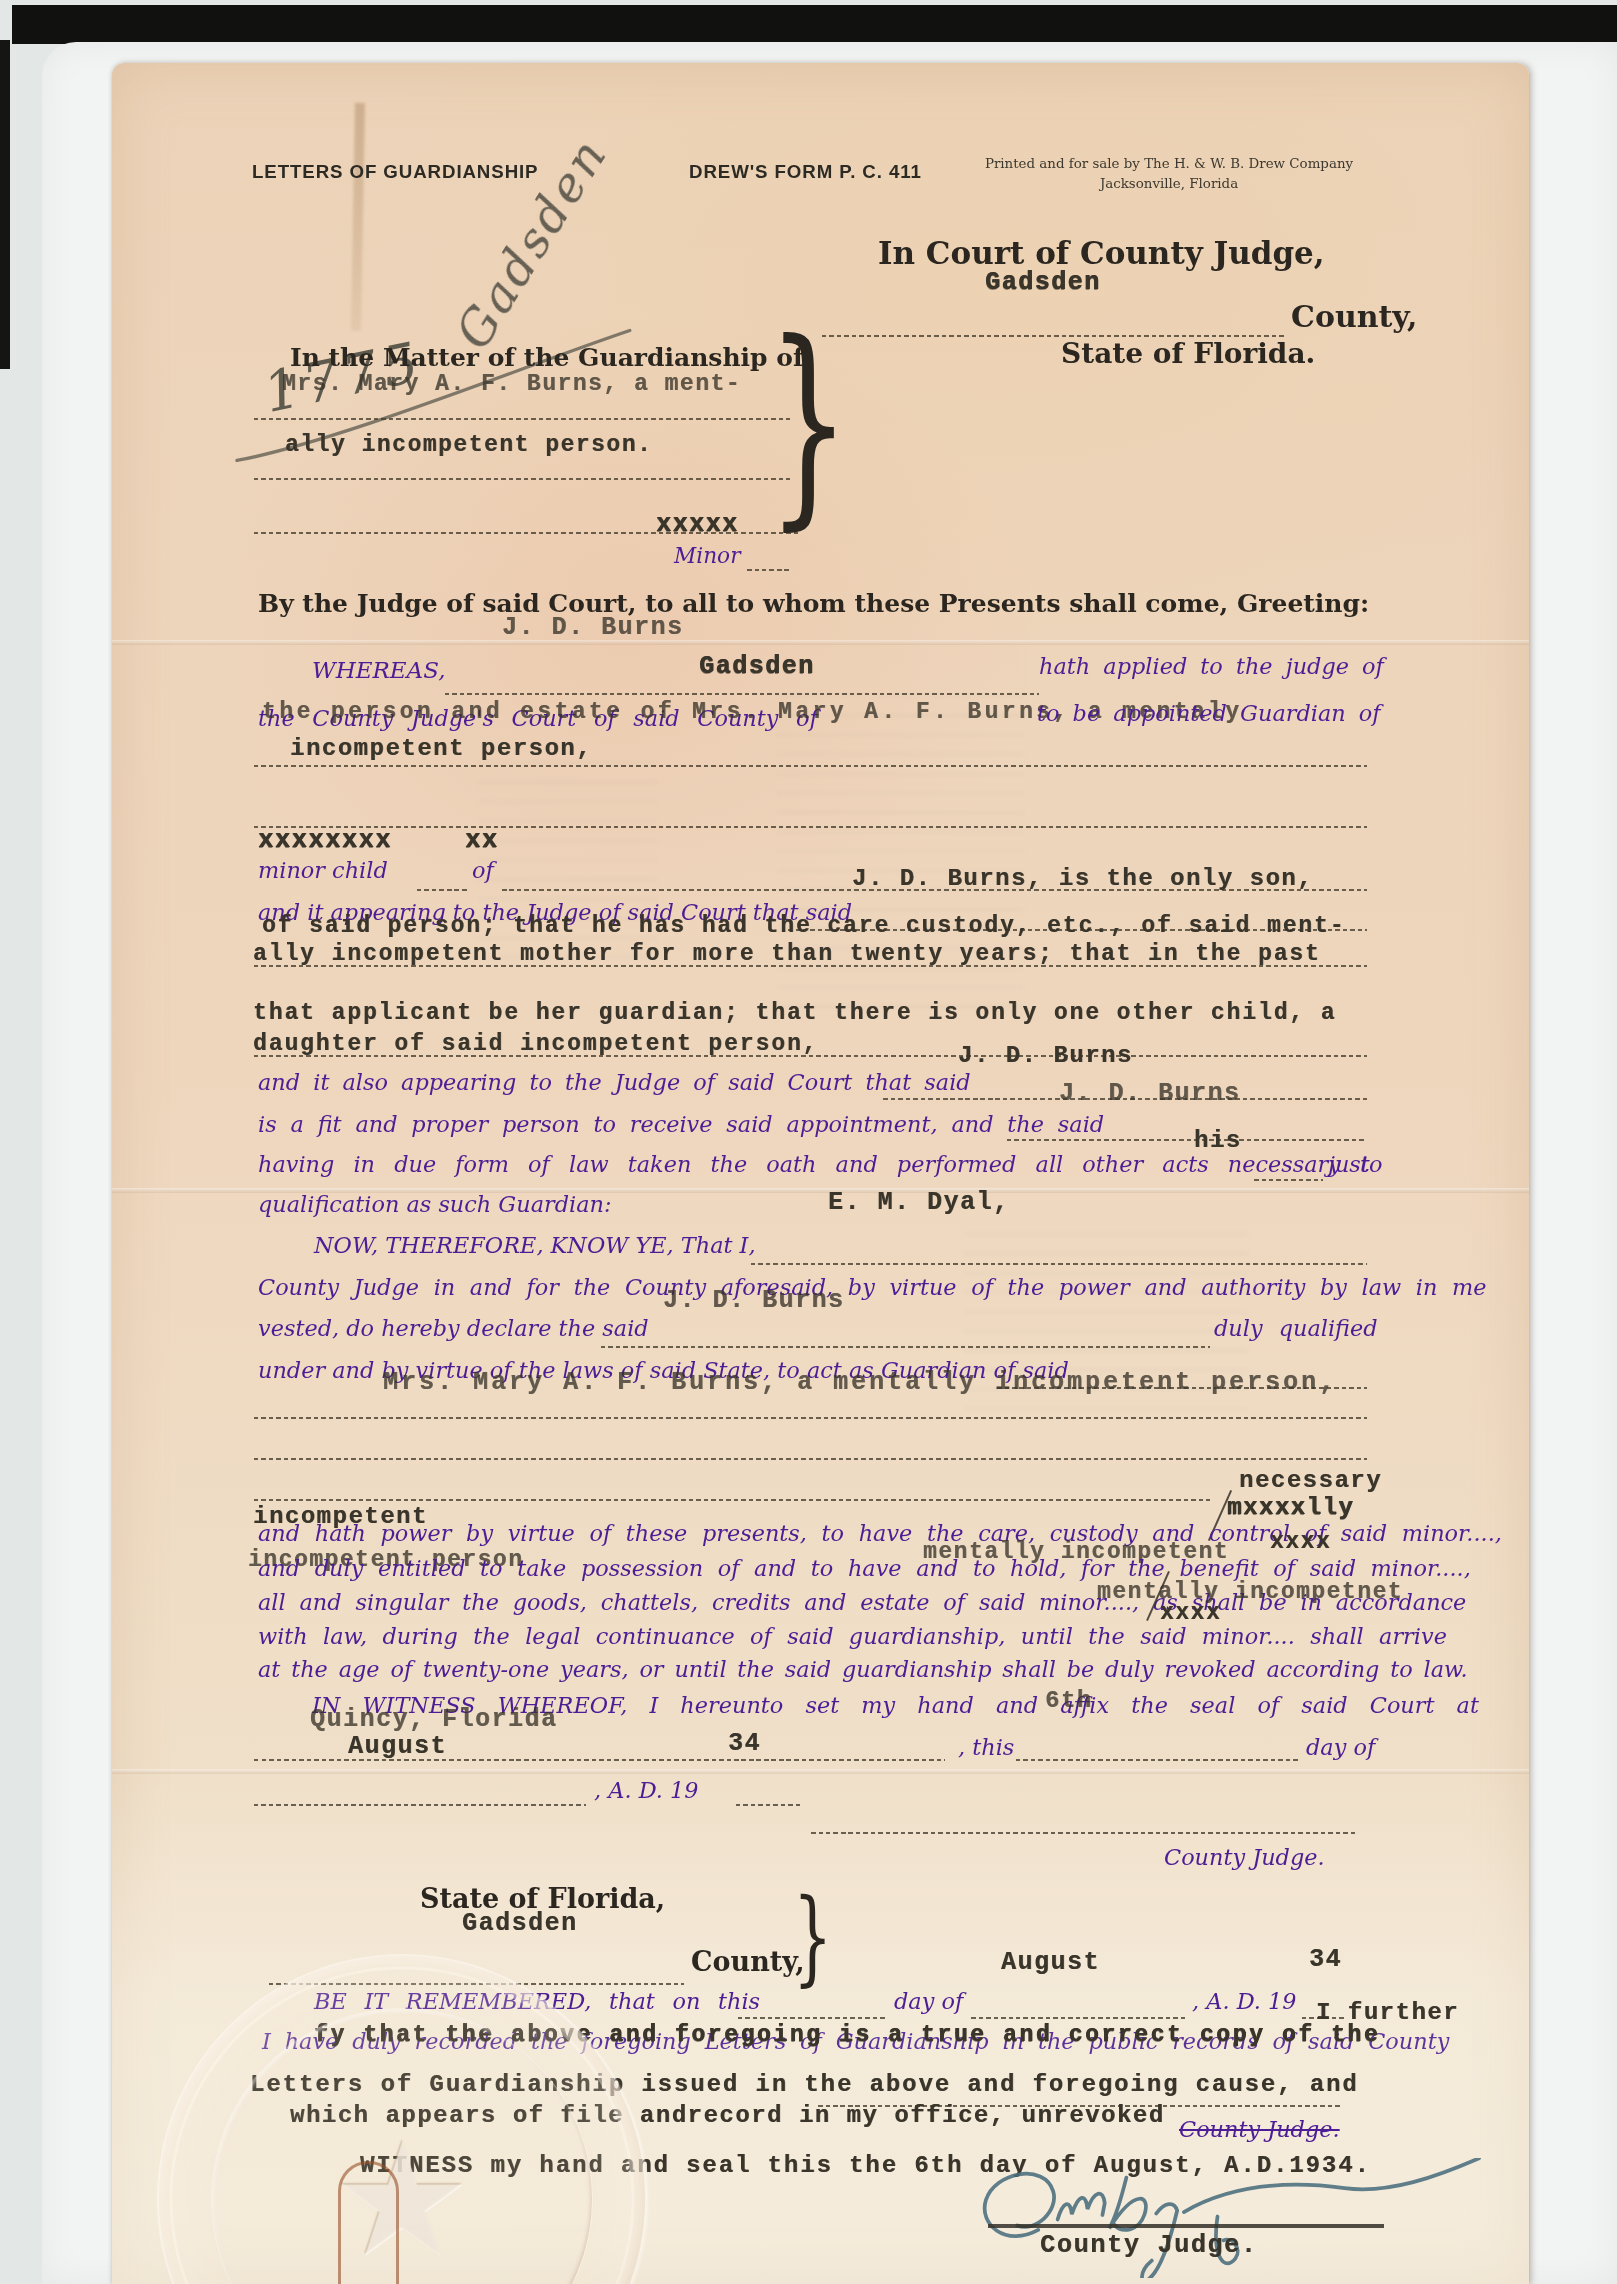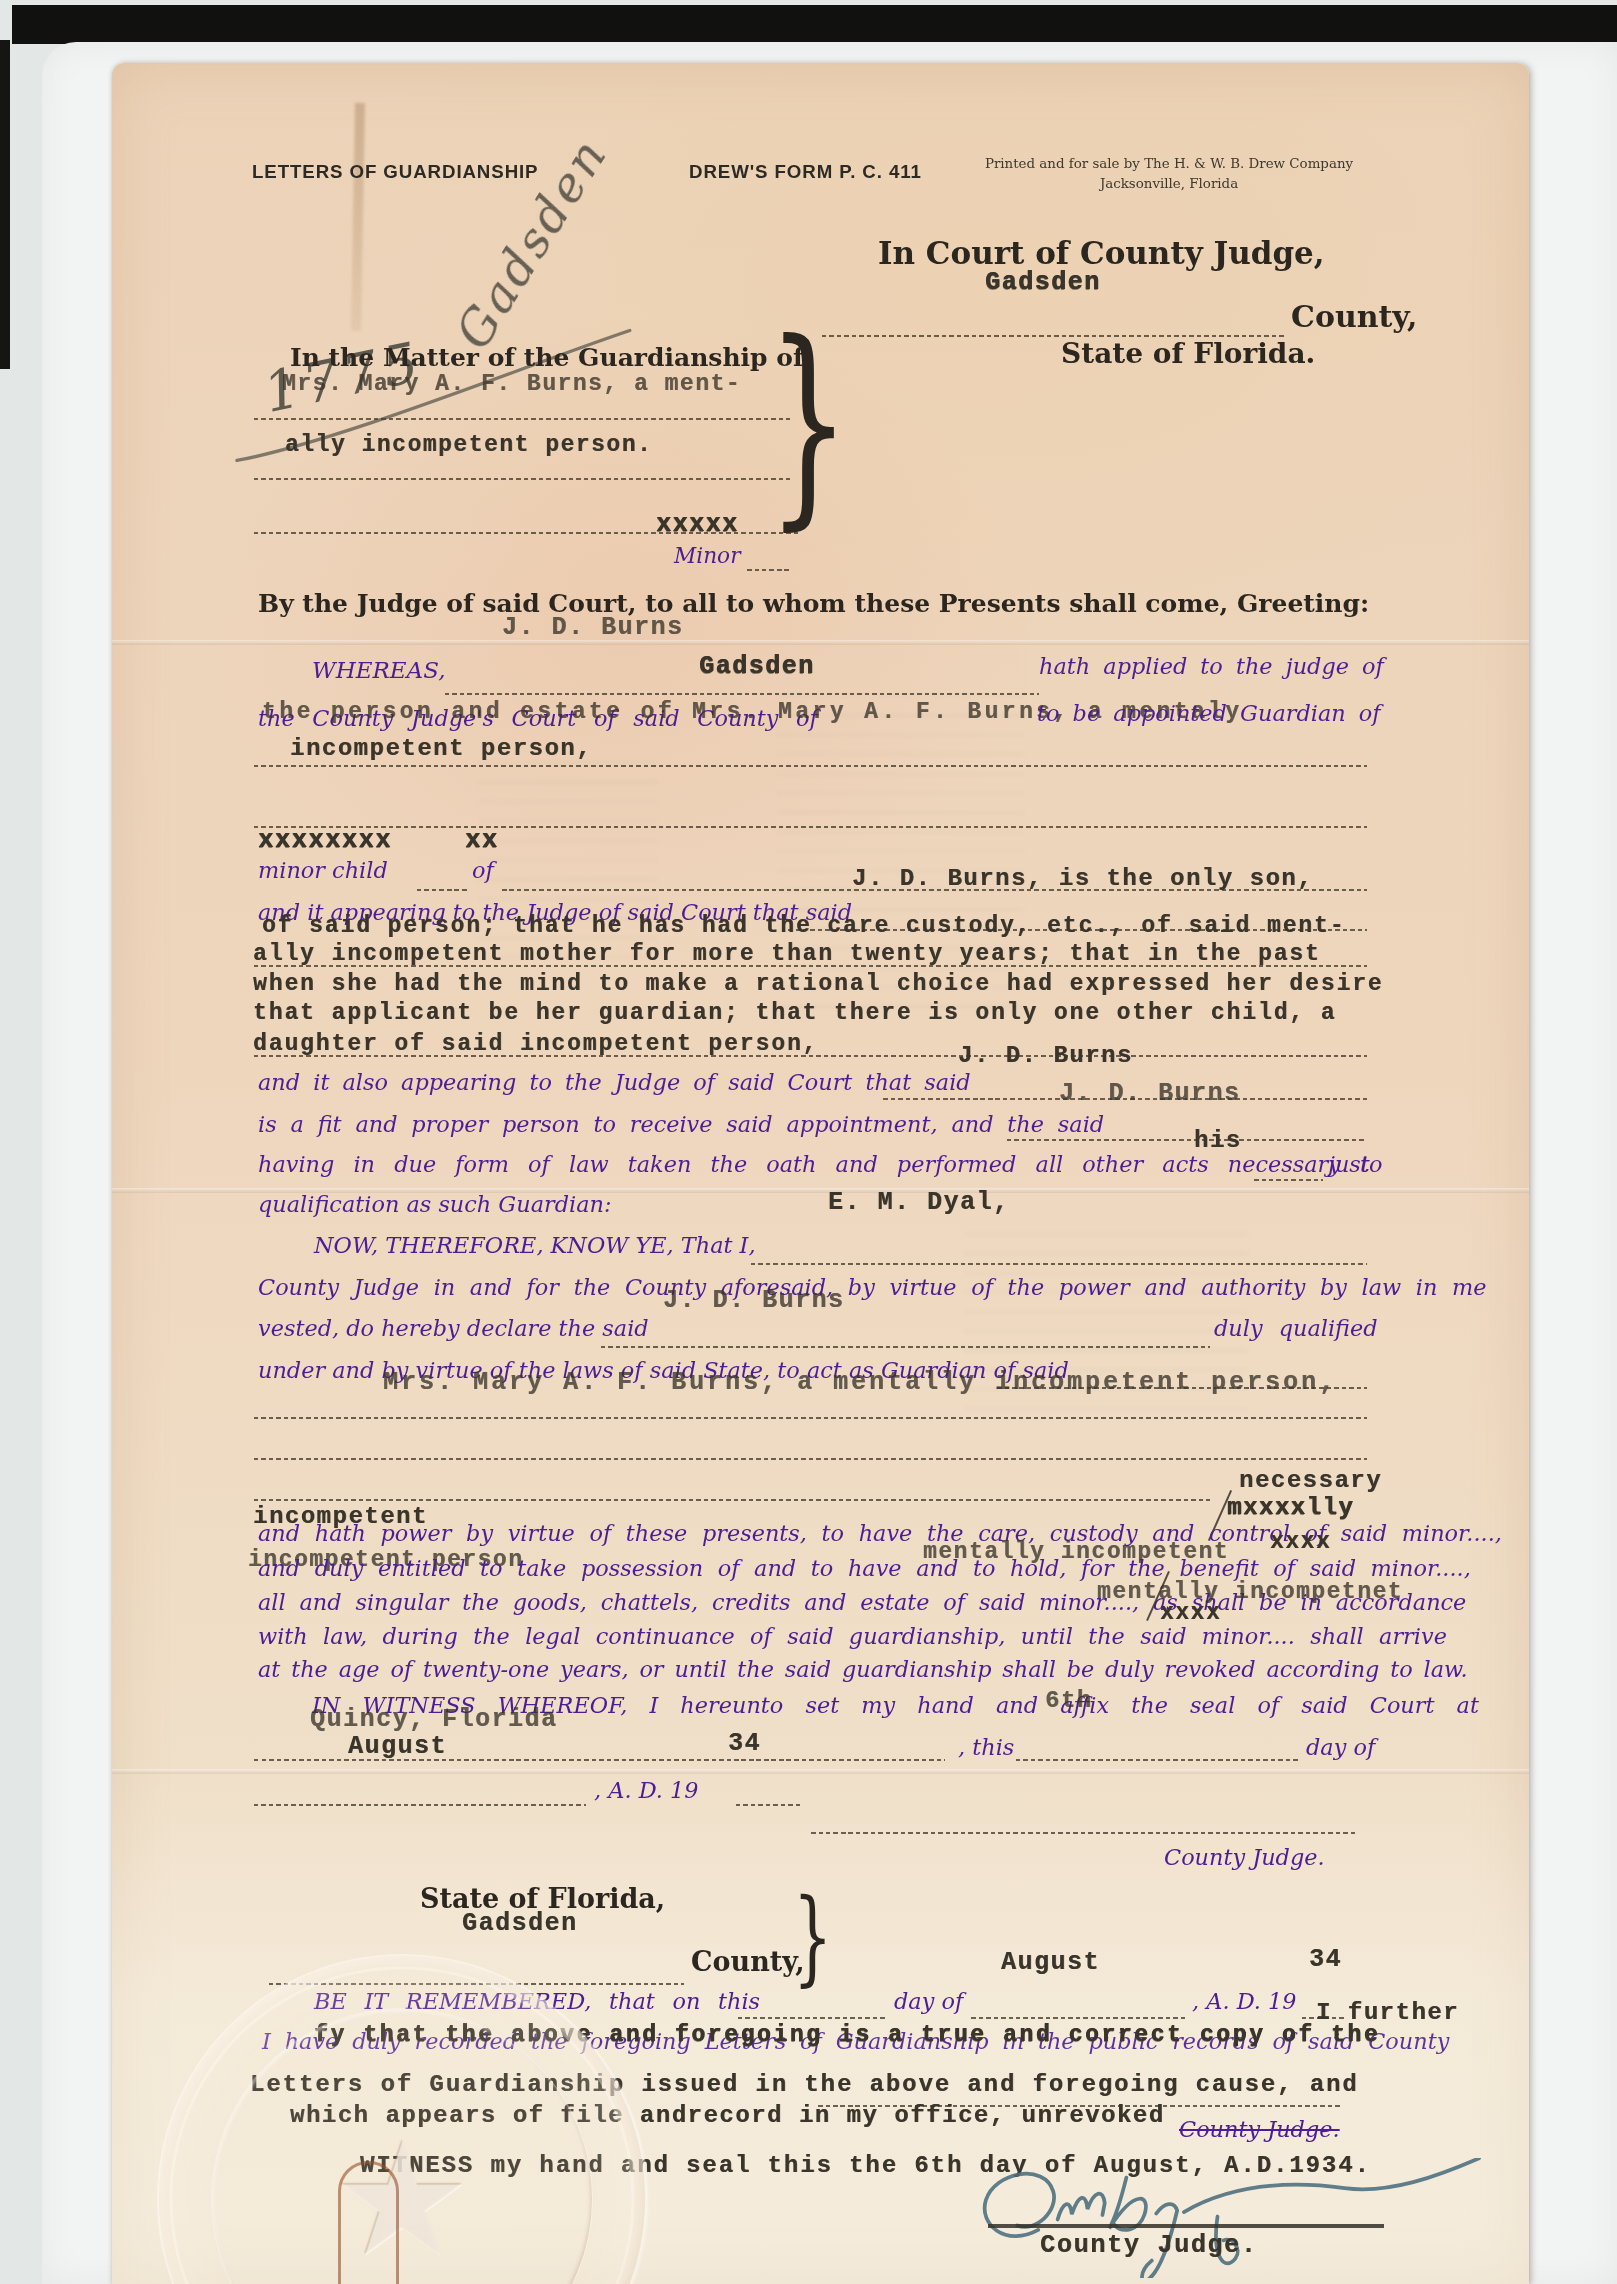--- a/index.html
+++ b/index.html
@@ -115,21 +115,20 @@
   <div class="dots" style="left:417px;top:889px;width:51px;"></div>
   <span class="abs it" style="left:472px;top:858px;">of</span>
   <div class="dots" style="left:502px;top:889px;width:865px;"></div>
   <span class="abs tw" style="left:852px;top:865px;font-size:24px;">J. D. Burns, is the only son,</span>
 
   <span class="abs it" style="left:258px;top:900px;">and it appearing to the Judge of said Court that said</span>
   <div class="dots" style="left:788px;top:929px;width:579px;"></div>
   <span class="abs tw" style="left:262px;top:913px;letter-spacing:1.9px;">of said person; that he has had the care custody, etc., of said ment-</span>
   <span class="abs tw" style="left:253px;top:941px;letter-spacing:1.9px;">ally incompetent mother for more than twenty years; that in the past</span>
   <div class="dots" style="left:254px;top:965px;width:1113px;"></div>
-  <span class="abs tw" style="left:253px;top:971px;letter-spacing:1.9px;">when she had the mind to make a rational choice had expressed her desire</span>
   <span class="abs tw" style="left:253px;top:1000px;letter-spacing:1.9px;">that applicant be her guardian; that there is only one other child, a</span>
   <div class="dots" style="left:254px;top:1055px;width:1113px;"></div>
   <span class="abs tw" style="left:253px;top:1031px;letter-spacing:1.9px;">daughter of said incompetent person,</span>
   <span class="abs tw" style="left:958px;top:1042px;font-size:24px;">J. D. Burns</span>
 
   <span class="abs it" style="left:258px;top:1070px;word-spacing:6px;text-align:right;">and it also appearing to the Judge of said Court that said</span>
   <div class="dots" style="left:883px;top:1098px;width:484px;"></div>
   <span class="abs tw lite" style="left:1059px;top:1080px;font-size:25px;">J. D. Burns</span>
 
   <span class="abs it" style="left:258px;top:1112px;word-spacing:6.7px;">is a fit and proper person to receive said appointment, and the said</span>

